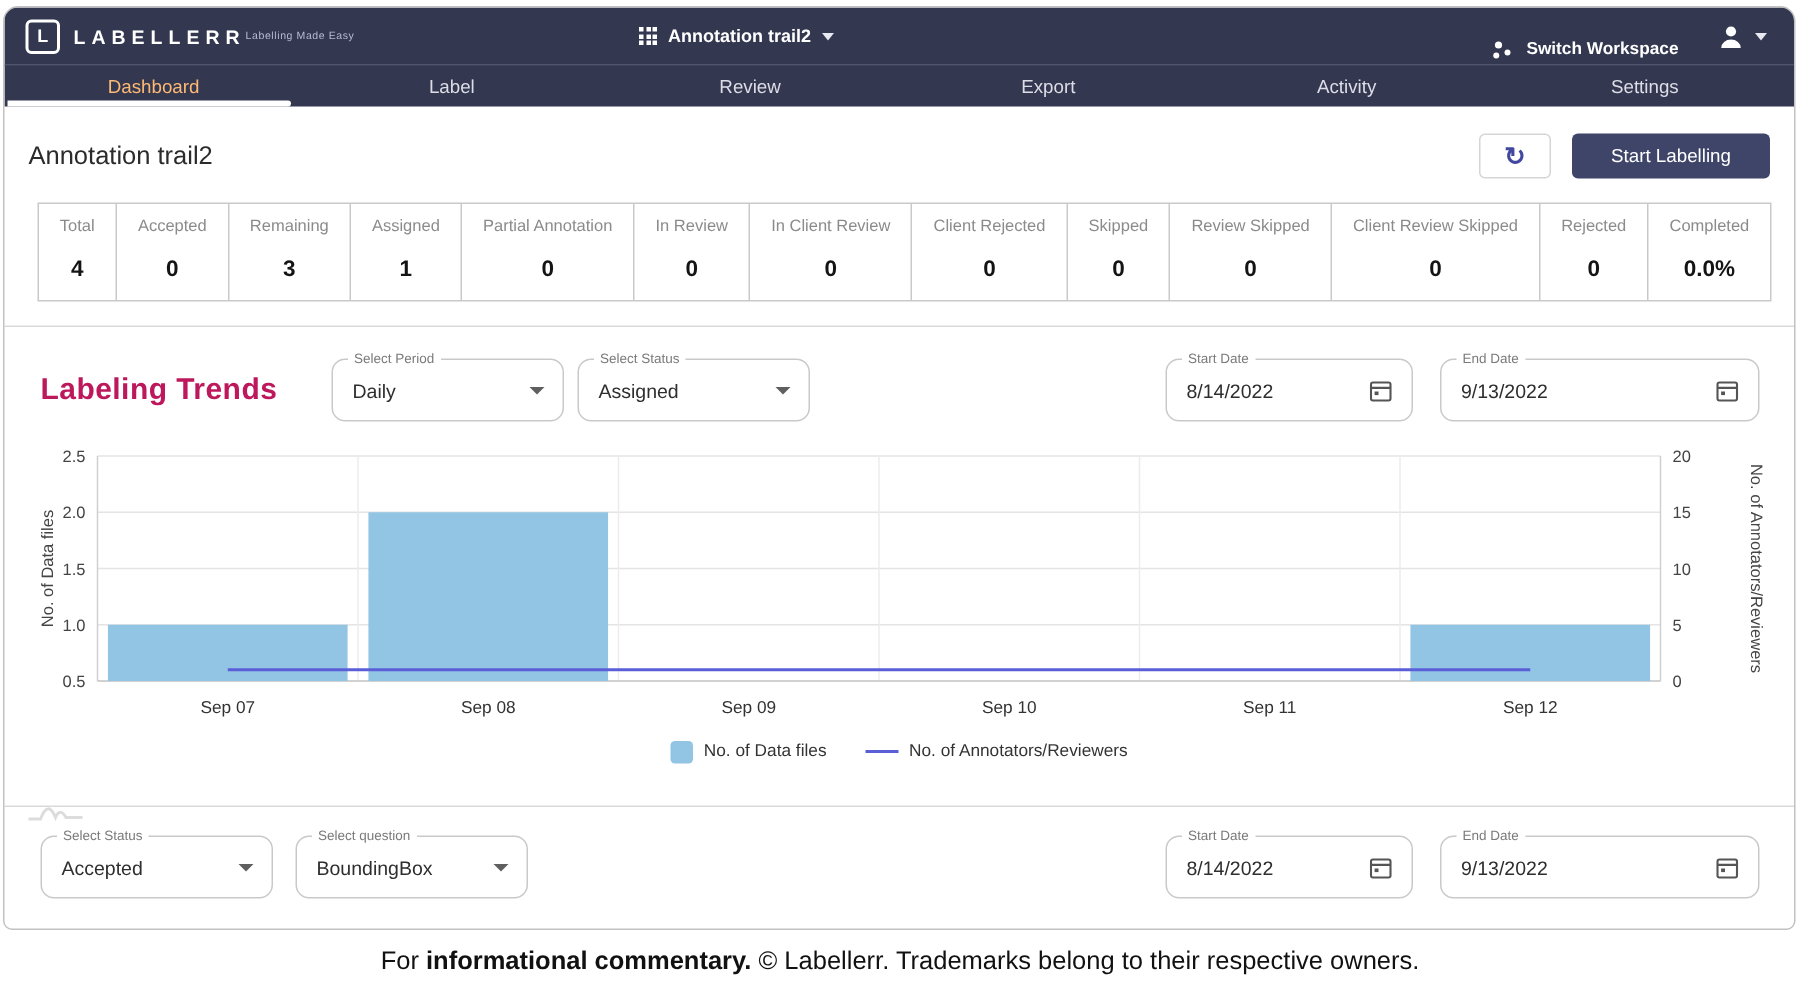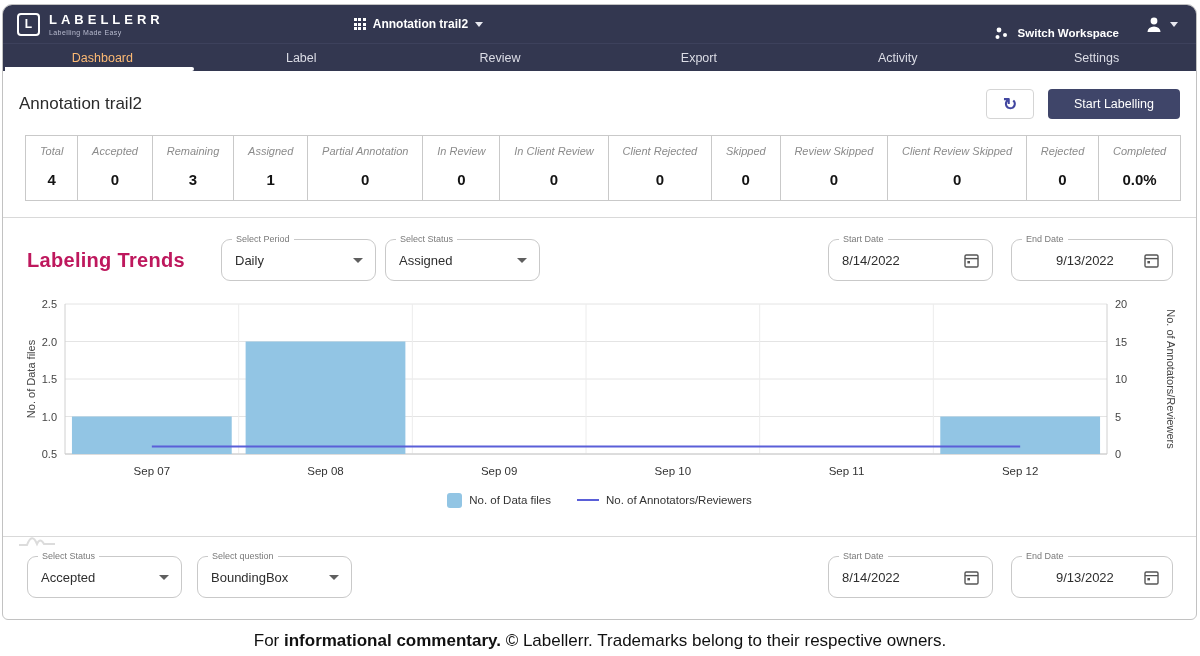--- a/index.html
+++ b/index.html
@@ -18,21 +18,21 @@
   .topbar {
     height:38px; background:#333750; display:flex; align-items:center;
     padding:0 18px 0 14px; color:#fff;
   }
   .brand { display:flex; align-items:center; gap:9px; }
   .logo-box {
     width:23px; height:23px; border:2px solid #fff; border-radius:4px;
     display:flex; align-items:center; justify-content:center;
     font-size:12px; font-weight:bold; color:#fff;
   }
-  .brand-text { display:flex; flex-direction:column; line-height:1; }
+  .brand-text { display:flex; flex-direction:row; line-height:1; }
   .brand-name { font-size:13px; font-weight:bold; letter-spacing:4px; }
   .brand-tagline { font-size:7px; color:#b9bcd0; margin-top:3px; letter-spacing:0.4px; }
   .project-switcher {
     display:flex; align-items:center; gap:7px; margin-left:190px;
     font-size:12px; font-weight:600; cursor:pointer;
   }
   .grid-icon { display:grid; grid-template-columns:repeat(3,3px); grid-gap:1.5px; }
   .grid-icon i { width:3px; height:3px; background:#fff; }
   .caret-down {
     width:0; height:0; border-left:4.5px solid transparent;
@@ -72,21 +72,21 @@
   
   .stats-row {
     display:flex; margin:14px 15px 0 22px; height:66px;
     border:1px solid #c9c9c9;
   }
   .stat-cell {
     flex:1 1 auto; border-right:1px solid #c9c9c9; padding:9px 11px 0 11px;
     text-align:center; white-space:nowrap; display:flex; flex-direction:column;
   }
   .stat-cell:last-child { border-right:none; }
-  .stat-label { font-size:11px; color:#8b8b8b;font-style:italic; }
+  .stat-label { font-size:11px; color:#8b8b8b; }
   .stat-value { font-size:15px; font-weight:bold; color:#141414; margin-top:14px; }
   .divider { border-top:1px solid #d9d9d9; margin-top:16px; }
   
   .controls-row { display:flex; align-items:center; padding:20px 23px 0 24px; height:64px; }
   .section-heading { font-size:20px; font-weight:bold; color:#be185d; letter-spacing:0.3px; }
   .heading-trends { width:194px; }
   .heading-dist { width:213px; }
   .mui-field {
     position:relative; height:42px; border:1px solid #c9c9c9; border-radius:9px;
     background:#fff; display:flex; align-items:center; cursor:pointer;
@@ -97,21 +97,21 @@
   }
   .mui-value { font-size:13px; color:#2e2e2e; margin-left:13px; }
   .mui-caret {
     margin-left:auto; margin-right:12px; width:0; height:0;
     border-left:5px solid transparent; border-right:5px solid transparent;
     border-top:5.5px solid #5f5f5f;
   }
   .mui-calendar { margin-left:auto; margin-right:12px; }
   .w-select { width:155px; }
   .w-date1 { width:165px; margin-left:auto; }
-  .w-date2 { width:162px; margin-left:18px;padding-left:31px; }
+  .w-date2 { width:213px; margin-left:18px; }
   .gap-a { margin-left:0; }
   .gap-b { margin-left:9px; }
   .gap-c { margin-left:15px; }
   
   .chart-wrap { margin:12px 0 0 14px; position:relative; }
   .legend-row {
     display:flex; justify-content:center; align-items:center; gap:26px;
     margin-top:2px; height:20px; font-size:11.5px; color:#333;
   }
   .legend-item { display:flex; align-items:center; gap:7px; }

